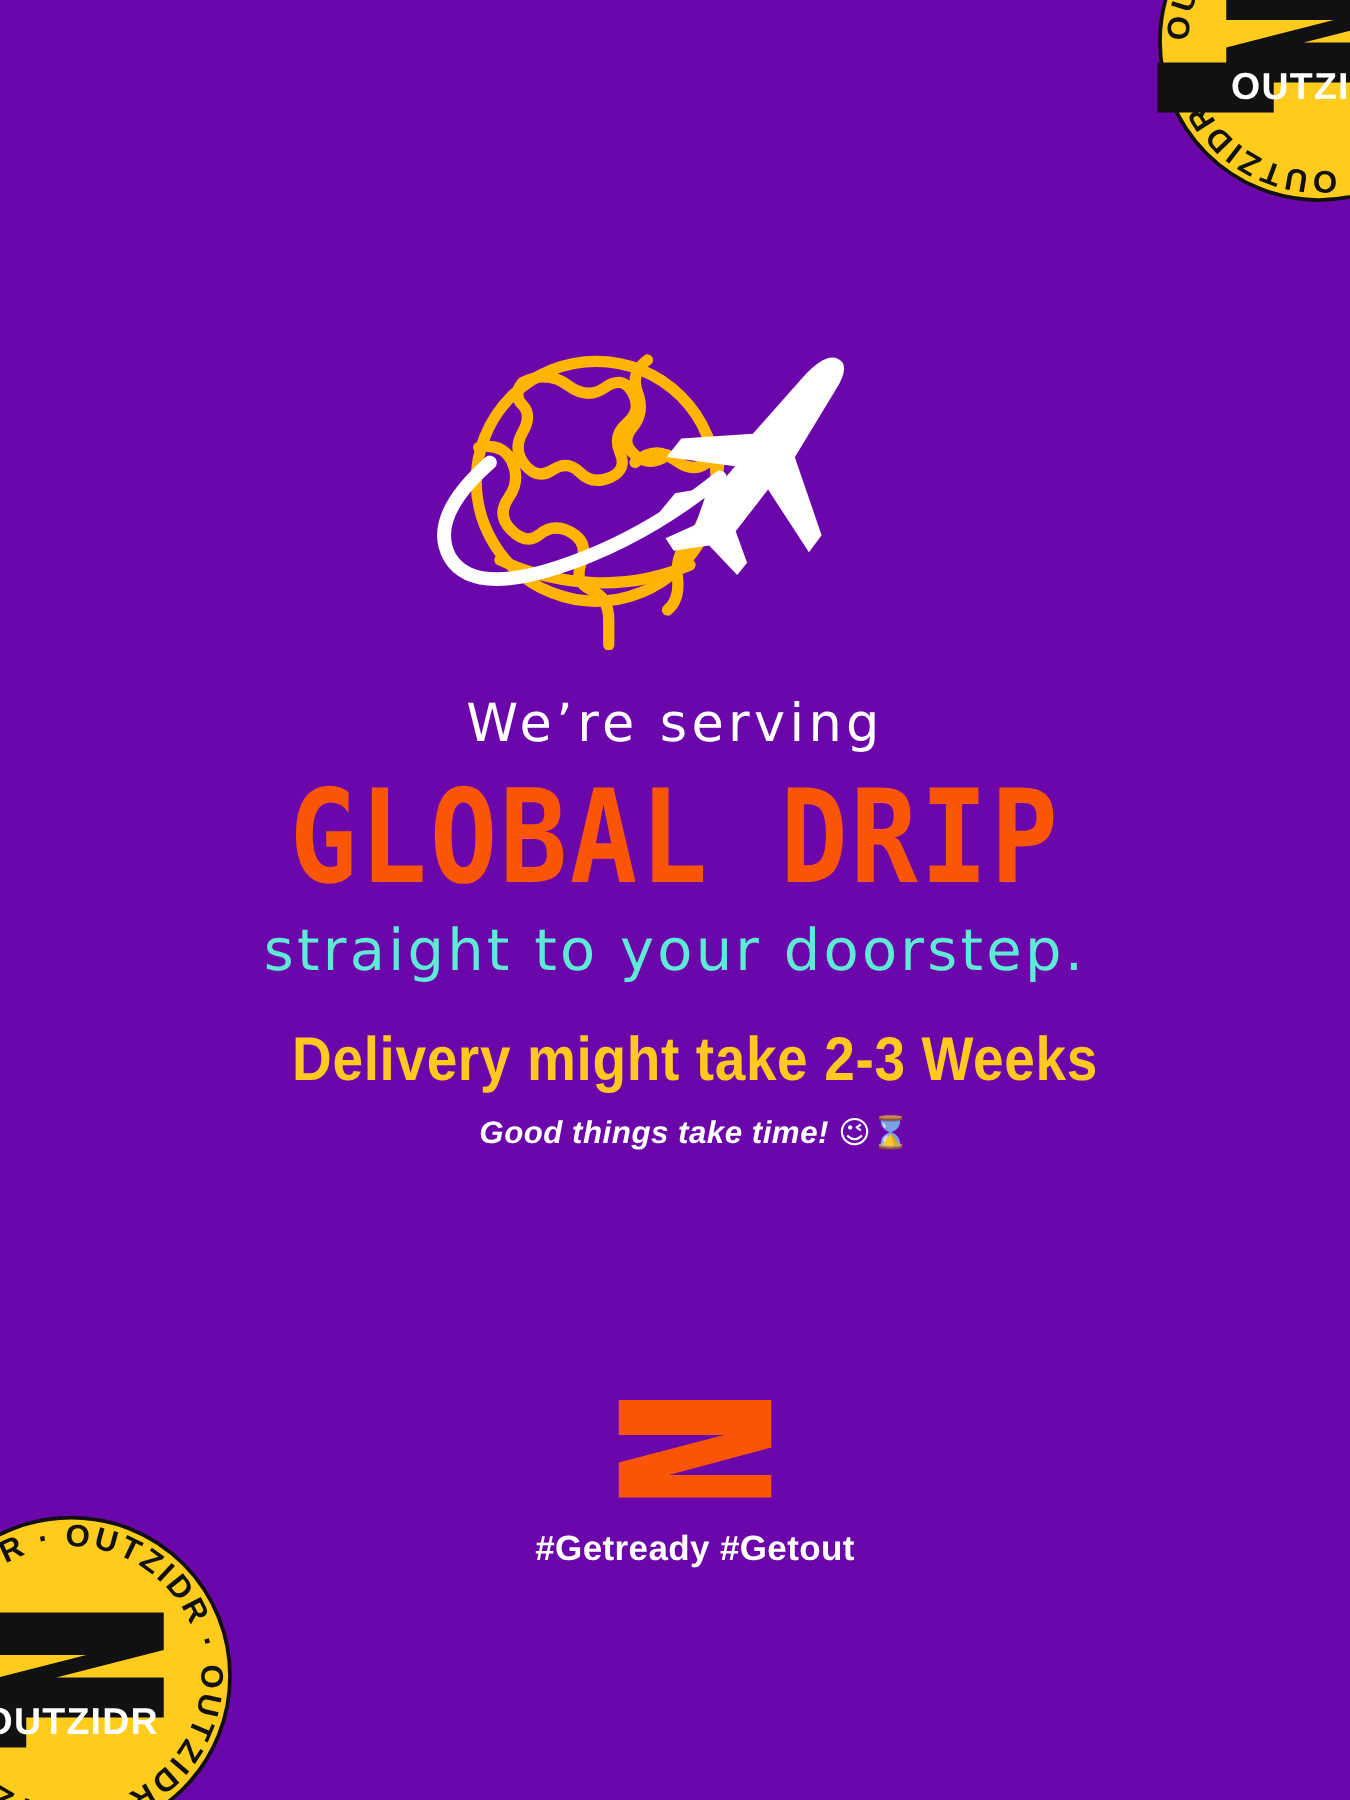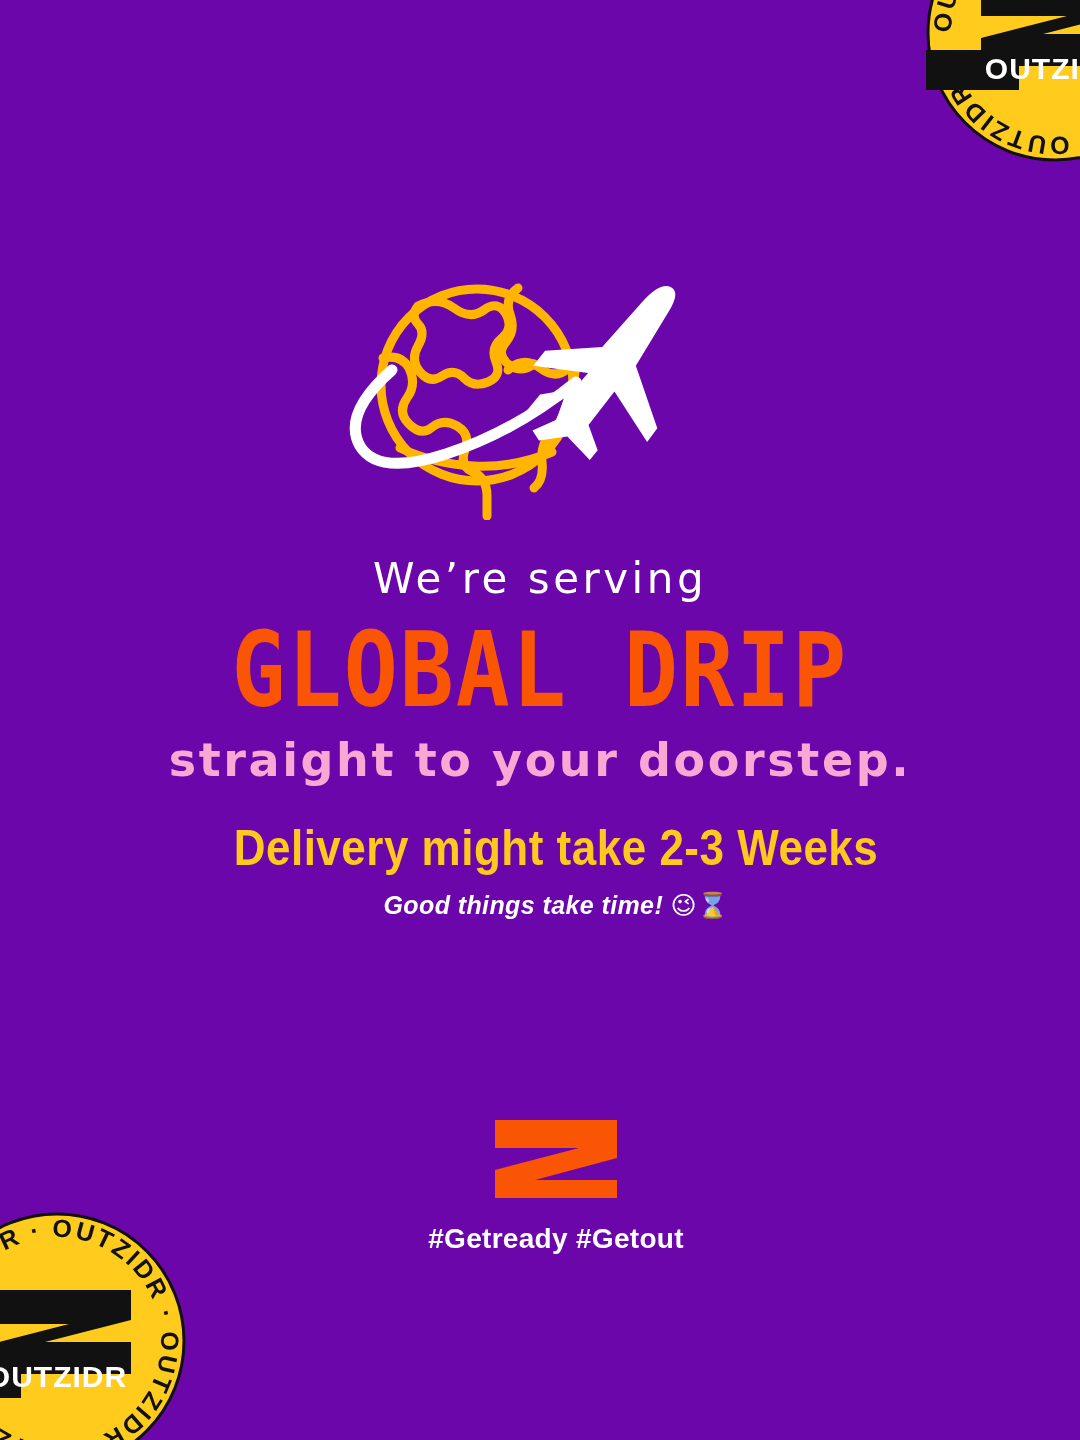--- a/index.html
+++ b/index.html
@@ -46,23 +46,23 @@
     font-size: 88px;
     font-weight: 700;
     letter-spacing: 2px;
     line-height: 1.18;
     margin-top: 8px;
     font-family: "DejaVu Sans Mono", monospace;
     transform: scaleY(1.18) scaleX(1.02);
     transform-origin: center top;
   }
   .line-doorstep {
-    color: #f9a8d4;
+    color: #5eead4;
     font-size: 46px;
-    font-weight: 700;
+    font-weight: 400;
     letter-spacing: 2.6px;
     line-height: 1.1;
     margin-top: 22px;
     font-family: "DejaVu Sans", sans-serif;
   }
 
   
   .delivery-block {
     position: absolute;
     left: 16px;

